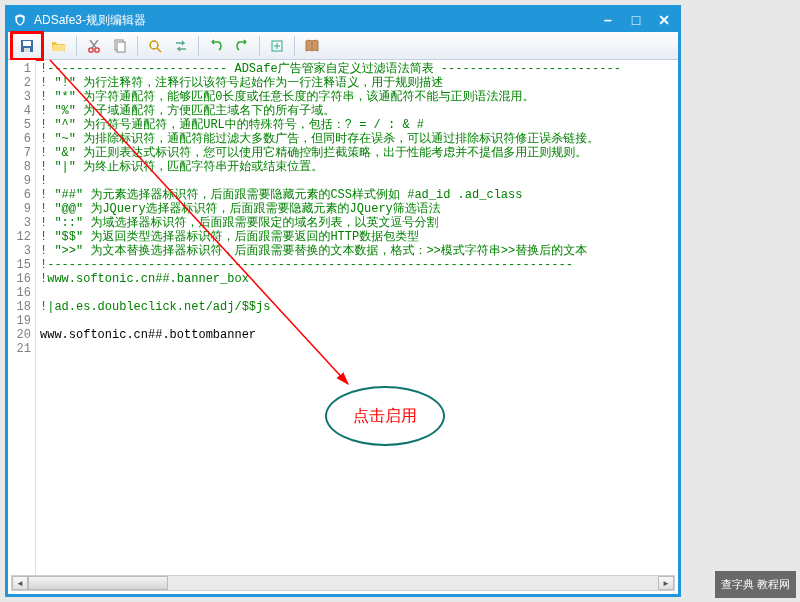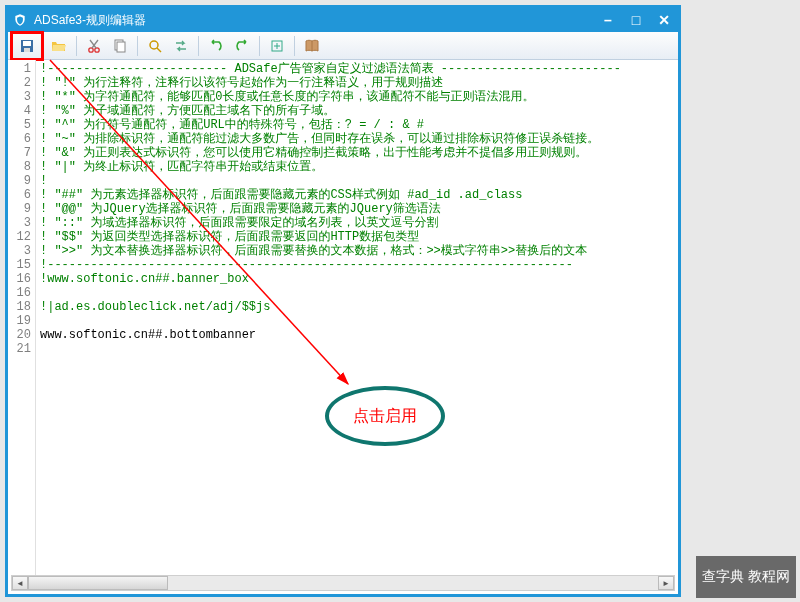--- a/index.html
+++ b/index.html
@@ -134,37 +134,37 @@
   height: 14px;
   background: linear-gradient(#f4f4f4, #d6d6d6);
   border: 1px solid #bbb;
 }
 .annotation-bubble {
   position: absolute;
   left: 325px;
   top: 386px;
   width: 120px;
   height: 60px;
-  border: 4px solid #0f766e;
+  border: 2px solid #0f766e;
   border-radius: 50%;
   display: flex;
   align-items: center;
   justify-content: center;
   color: #ff0000;
   font-size: 16px;
   background: transparent;
 }
 .watermark {
   position: absolute;
   right: 4px;
   bottom: 4px;
   background: rgba(0,0,0,.55);
   color: #fff;
-  font-size: 14px;
-  padding: 12px 6px;
+  font-size: 11px;
+  padding: 6px 6px;
   margin-left: 24px;
 }
 .arrow-svg {
   position: absolute;
   left: 0;
   top: 0;
   pointer-events: none;
 }
 </style>
 </head>

